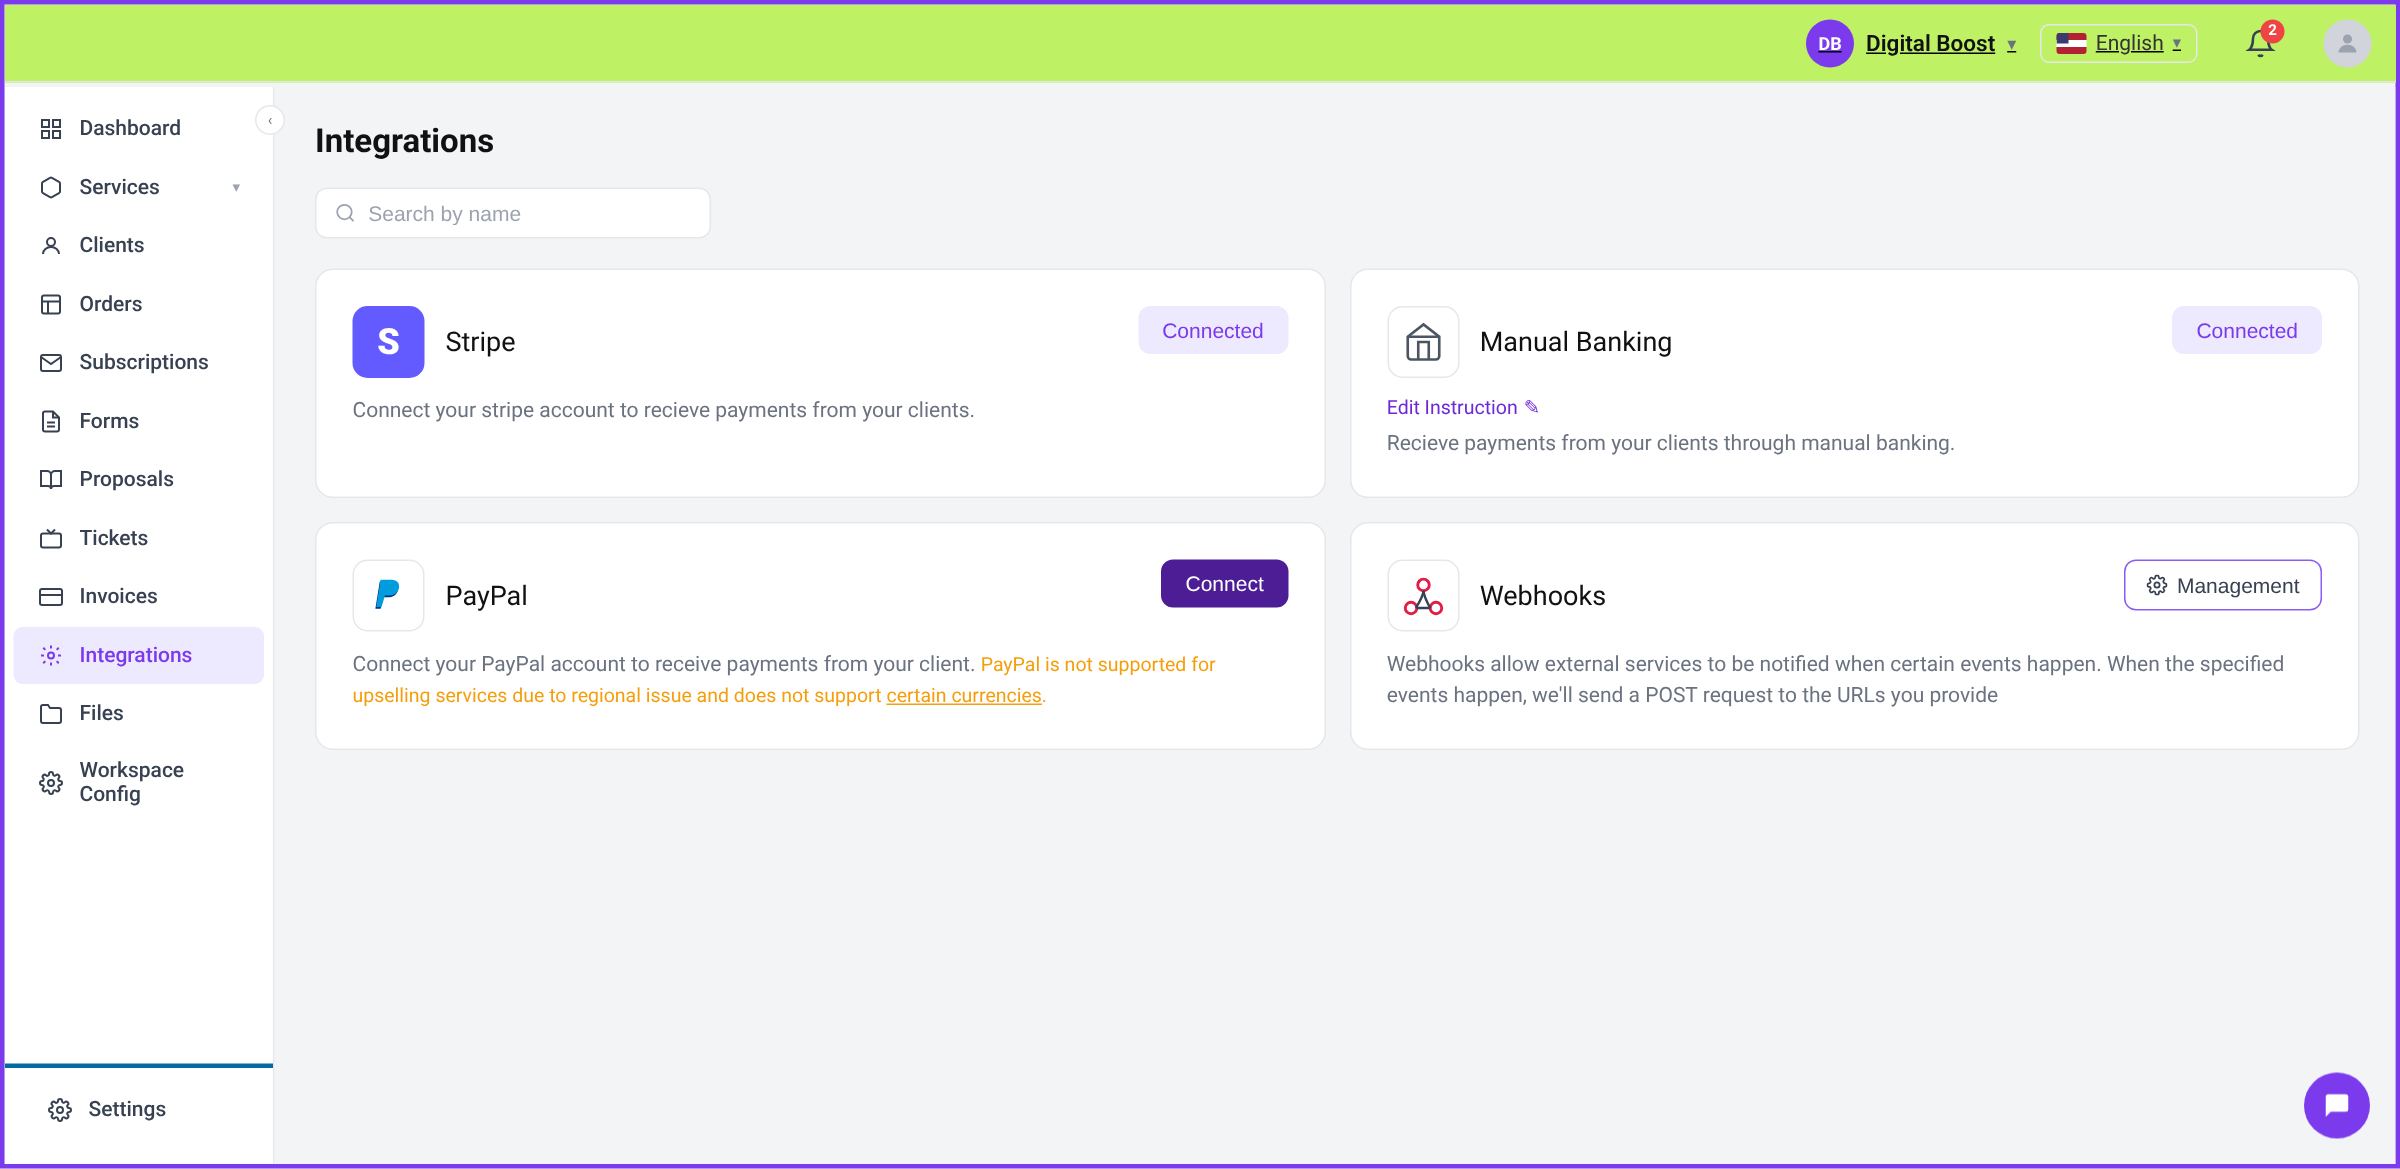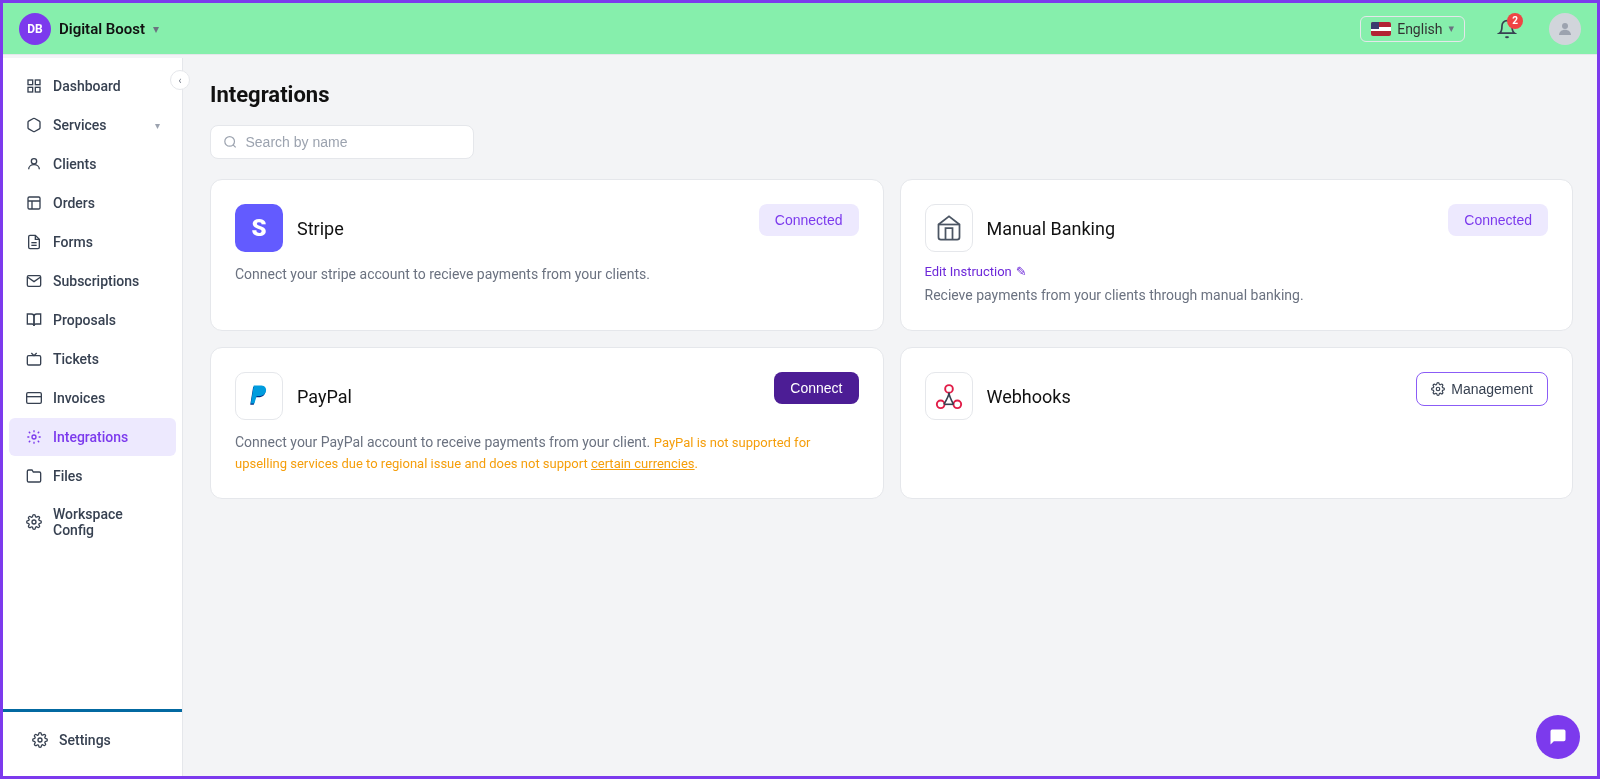--- a/index.html
+++ b/index.html
@@ -7,31 +7,32 @@
       font-family: -apple-system, BlinkMacSystemFont, 'Segoe UI', Roboto, sans-serif;
       background: #f3f4f6;
       border: 3px solid #7c3aed;
       min-height: 779px;
       display: flex;
       flex-direction: column;
     }
     
     .topbar {
       height: 52px;
-      background: #86efac;
+      background: #bef264;
       border-bottom: 1px solid #e5e7eb;
       display: flex;
       align-items: center;
-      justify-content: space-between;
+      justify-content: flex-end;
       padding: 0 16px 0 0;
       position: fixed;
       top: 3px;
       left: 3px;
       right: 3px;
       z-index: 100;
+      text-decoration: underline;
     }
     .topbar-left {
       display: flex;
       align-items: center;
       gap: 8px;
       padding: 0 16px;
     }
     .logo-avatar {
       width: 32px;
       height: 32px;
@@ -428,37 +429,37 @@
             <rect x="3" y="3" width="18" height="18" rx="2"></rect>
             <path d="M3 9h18M9 21V9"></path>
           </svg>
       </span>
       <span>Orders</span>
     </div>
 
     <div class="nav-item">
       <span class="nav-icon">
         <svg width="16" height="16" viewBox="0 0 24 24" fill="none" stroke="currentColor" stroke-width="2">
+            <path d="M4 4h16c1.1 0 2 .9 2 2v12c0 1.1-.9 2-2 2H4c-1.1 0-2-.9-2-2V6c0-1.1.9-2 2-2z"></path>
+            <polyline points="22,6 12,13 2,6"></polyline>
+          </svg>
+      </span>
+      <span>Subscriptions</span>
+    </div>
+
+    <div class="nav-item">
+      <span class="nav-icon">
+        <svg width="16" height="16" viewBox="0 0 24 24" fill="none" stroke="currentColor" stroke-width="2">
             <path d="M14 2H6a2 2 0 0 0-2 2v16a2 2 0 0 0 2 2h12a2 2 0 0 0 2-2V8z"></path>
             <polyline points="14 2 14 8 20 8"></polyline>
             <line x1="16" y1="13" x2="8" y2="13"></line>
             <line x1="16" y1="17" x2="8" y2="17"></line>
           </svg>
       </span>
       <span>Forms</span>
-    </div>
-
-    <div class="nav-item">
-      <span class="nav-icon">
-        <svg width="16" height="16" viewBox="0 0 24 24" fill="none" stroke="currentColor" stroke-width="2">
-            <path d="M4 4h16c1.1 0 2 .9 2 2v12c0 1.1-.9 2-2 2H4c-1.1 0-2-.9-2-2V6c0-1.1.9-2 2-2z"></path>
-            <polyline points="22,6 12,13 2,6"></polyline>
-          </svg>
-      </span>
-      <span>Subscriptions</span>
     </div>
 
     <div class="nav-item">
       <span class="nav-icon">
         <svg width="16" height="16" viewBox="0 0 24 24" fill="none" stroke="currentColor" stroke-width="2">
             <path d="M2 3h6a4 4 0 0 1 4 4v14a3 3 0 0 0-3-3H2z"></path>
             <path d="M22 3h-6a4 4 0 0 0-4 4v14a3 3 0 0 1 3-3h7z"></path>
           </svg>
       </span>
       <span>Proposals</span>
@@ -614,20 +615,21 @@
             <span class="service-name">Webhooks</span>
           </div>
           <button class="btn-management">
             <svg width="14" height="14" viewBox="0 0 24 24" fill="none" stroke="currentColor" stroke-width="2">
               <circle cx="12" cy="12" r="3"></circle>
               <path d="M19.4 15a1.65 1.65 0 0 0 .33 1.82l.06.06a2 2 0 0 1-2.83 2.83l-.06-.06a1.65 1.65 0 0 0-1.82-.33 1.65 1.65 0 0 0-1 1.51V21a2 2 0 0 1-4 0v-.09A1.65 1.65 0 0 0 9 19.4a1.65 1.65 0 0 0-1.82.33l-.06.06a2 2 0 0 1-2.83-2.83l.06-.06A1.65 1.65 0 0 0 4.68 15a1.65 1.65 0 0 0-1.51-1H3a2 2 0 0 1 0-4h.09A1.65 1.65 0 0 0 4.6 9a1.65 1.65 0 0 0-.33-1.82l-.06-.06a2 2 0 0 1 2.83-2.83l.06.06A1.65 1.65 0 0 0 9 4.68a1.65 1.65 0 0 0 1-1.51V3a2 2 0 0 1 4 0v.09a1.65 1.65 0 0 0 1 1.51 1.65 1.65 0 0 0 1.82-.33l.06-.06a2 2 0 0 1 2.83 2.83l-.06.06A1.65 1.65 0 0 0 19.4 9a1.65 1.65 0 0 0 1.51 1H21a2 2 0 0 1 0 4h-.09a1.65 1.65 0 0 0-1.51 1z"></path>
             </svg>
             <span>Management</span>
           </button>
         </div>
+        <p class="card-desc">Webhooks allow external services to be notified when certain events happen. When the specified events happen, we'll send a POST request to the URLs you provide</p>
       </div>
 
     </div>
   </div>
 </div>
 
 <div class="chat-fab">
   <svg width="20" height="20" viewBox="0 0 24 24" fill="white">
     <path d="M21 15a2 2 0 0 1-2 2H7l-4 4V5a2 2 0 0 1 2-2h14a2 2 0 0 1 2 2z"></path>
   </svg>

